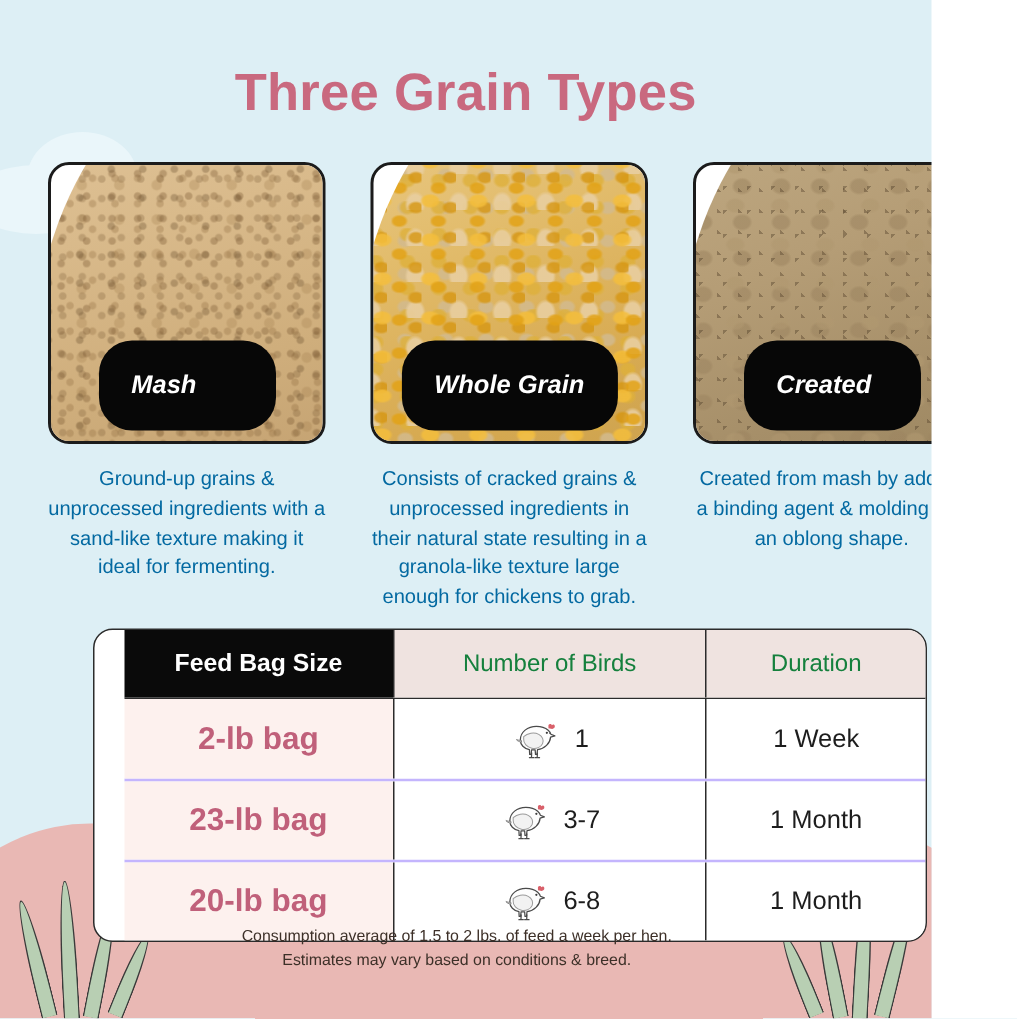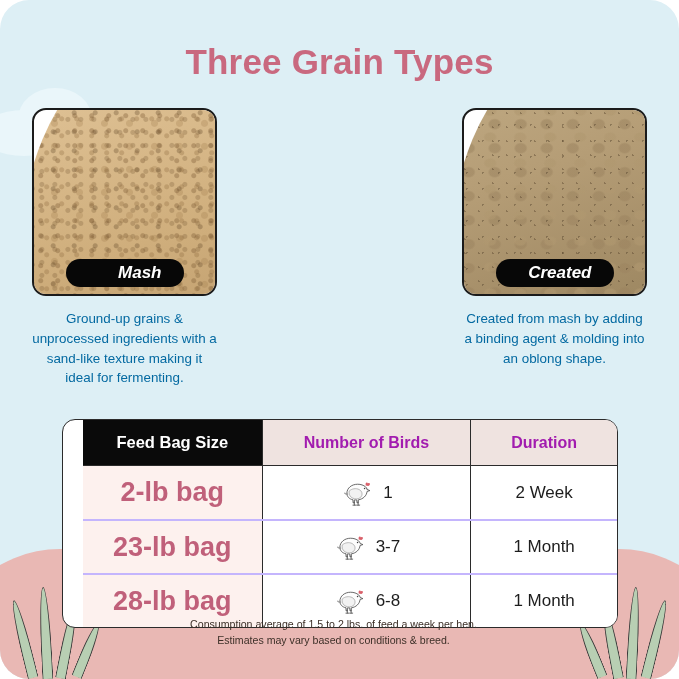--- a/index.html
+++ b/index.html
@@ -3,24 +3,23 @@
 <meta charset="utf-8">
 <style>
   * { box-sizing: border-box; margin: 0; padding: 0; }
   html, body {
     width: 679px; height: 679px;
     font-family: "Liberation Sans", sans-serif;
     overflow: hidden;
   }
   #stage {
     position: relative;
-    width: 679px; height: 679px;
+    width: 621px; height: 679px;
     background: #ddeff5;
     overflow: hidden;
-    border-radius: 29px;
   }
 
   
   .cloud { position: absolute; background: #eaf6fa; border-radius: 50%; }
   .cloud-group { position: absolute; }
 
   #hill {
     position: absolute;
     left: -60px; right: -60px; bottom: 0;
     height: 130px;
@@ -100,28 +99,28 @@
       radial-gradient(ellipse at 34% 58%, rgba(176,152,112,.6) 0 5px, transparent 7px),
       radial-gradient(ellipse at 72% 34%, rgba(156,132,96,.55) 0 5px, transparent 7px),
       linear-gradient(160deg, #c3ad86 0%, #b59d76 45%, #a68f69 75%, #9a855f 100%);
     background-size: 14px 14px, 16px 16px, 30px 26px, 26px 24px, 100% 100%;
   }
   .pill {
     position: absolute;
     left: 50%; bottom: 7px;
     transform: translateX(-50%);
     min-width: 118px;
-    padding: 4px 22px;
+    padding: 20px 22px;
     background: #070707;
     border-radius: 22px;
     color: #ffffff;
     font-size: 17px;
     font-style: italic;
     font-weight: 600;
-    text-align: right;
+    text-align: left;
     white-space: nowrap;
   }
   .card-desc {
     margin-top: 13px;
     text-align: center;
     font-size: 13.4px;
     line-height: 1.48;
     color: #0369a1;
   }
 
@@ -148,32 +147,32 @@
 
   #thead .trow { height: 45px; }
   #thead .c1 {
     background: #0a0a0a;
     color: #ffffff;
     font-size: 16.5px;
     font-weight: 700;
   }
   #thead .c2, #thead .c3 {
     background: #efe3e0;
-    color: #a21caf;
+    color: #15803d;
     font-size: 16px;
-    font-weight: 700;
+    font-weight: 400;
     border-left: 1.5px solid #2b2b2b;
   }
 
   .body-row { height: 54px; border-top: 1.5px solid #2b2b2b; }
   .body-row + .body-row { border-top: 2px solid #c4b5fd; }
   .body-row .c1 {
     background: #fdf1ee;
     color: #c0607a;
-    font-size: 27px;
+    font-size: 21px;
     font-weight: 700;
   }
   .body-row .c2, .body-row .c3 {
     background: #ffffff;
     border-left: 1.5px solid #2b2b2b;
     color: #1d1d1d;
     font-size: 17px;
   }
   .body-row .c2 { gap: 9px; }
   .hen { width: 34px; height: 30px; flex: none; }
@@ -224,20 +223,27 @@
   <div id="cards">
 
     <div class="card">
       <div class="photo">
         <div class="pile pile-mash"></div>
         <div class="pill">Mash</div>
       </div>
       <div class="card-desc">Ground-up grains &amp; unprocessed ingredients with a sand-like texture making it ideal for fermenting.</div>
     </div>
 
+    <div class="card">
+      <div class="photo">
+        <div class="pile pile-whole"></div>
+        <div class="pill">Whole Grain</div>
+      </div>
+      <div class="card-desc">Consists of cracked grains &amp; unprocessed ingredients in their natural state resulting in a granola-like texture large enough for chickens to grab.</div>
+    </div>
 
     <div class="card">
       <div class="photo">
         <div class="pile pile-pellet"></div>
         <div class="pill">Created</div>
       </div>
       <div class="card-desc">Created from mash by adding a binding agent &amp; molding into an oblong shape.</div>
     </div>
 
   </div>
@@ -261,41 +267,41 @@
             <path d="M33.5 7.2c.9-1.6 2.6-1.3 3.1.1.9-1.1 2.5-.6 2.6.8.1 1.5-1 2.4-2.3 2.6l-3.4-.6z" fill="#d9606a"></path>
             <path d="M8.5 20.5c0-7.3 6.6-12.2 14.3-12.2 4.2 0 8 1.3 10.5 3.4 1.3 1.1 2 2.3 2.3 3.6l3.6 1.5-3.8 1.1c-.4 5.6-5.3 10.3-11.6 11.2l-.5 4.1h-1.3l-.3-4h-3.2l-.4 4h-1.3l-.2-4.2C11.8 28.2 8.5 24.7 8.5 20.5z" fill="#fdfdfd" stroke="#4a4a4a" stroke-width="1.1" stroke-linejoin="round"></path>
             <path d="M34.2 14.2c.5.1.9.4 1 .8" stroke="#4a4a4a" stroke-width="1" fill="none"></path>
             <circle cx="32.1" cy="14" r="1" fill="#3d3d3d"></circle>
             <path d="M11.5 17.5c3.4-3.3 9.2-4.3 13.4-2.1 3.3 1.7 4.7 5.2 3.4 8.3-1.4 3.2-5.6 4.9-9.6 4-4.3-1-7.4-4.2-7.2-7.8z" fill="#f2f2f2" stroke="#9a9a9a" stroke-width=".9"></path>
             <path d="M18.6 31.9l-.2 4.3M16.6 36.2h3.9M23.7 31.9l-.2 4.3M21.7 36.2h3.9" stroke="#4a4a4a" stroke-width="1.1" fill="none" stroke-linecap="round"></path>
             <path d="M9.6 22.4c-2.1-.3-3.6-1.1-4.6-2.3 1.5.5 3 .7 4.4.6z" fill="#e3e3e3" stroke="#7a7a7a" stroke-width=".8"></path>
           </svg>
           <span>1</span>
         </div>
-        <div class="tcell c3">2 Week</div>
+        <div class="tcell c3">1 Week</div>
       </div>
 
       <div class="trow body-row">
         <div class="tcell c1">23-lb bag</div>
         <div class="tcell c2">
           <svg class="hen" viewBox="0 0 44 40">
             <path d="M33.5 7.2c.9-1.6 2.6-1.3 3.1.1.9-1.1 2.5-.6 2.6.8.1 1.5-1 2.4-2.3 2.6l-3.4-.6z" fill="#d9606a"></path>
             <path d="M8.5 20.5c0-7.3 6.6-12.2 14.3-12.2 4.2 0 8 1.3 10.5 3.4 1.3 1.1 2 2.3 2.3 3.6l3.6 1.5-3.8 1.1c-.4 5.6-5.3 10.3-11.6 11.2l-.5 4.1h-1.3l-.3-4h-3.2l-.4 4h-1.3l-.2-4.2C11.8 28.2 8.5 24.7 8.5 20.5z" fill="#fdfdfd" stroke="#4a4a4a" stroke-width="1.1" stroke-linejoin="round"></path>
             <circle cx="32.1" cy="14" r="1" fill="#3d3d3d"></circle>
             <path d="M11.5 17.5c3.4-3.3 9.2-4.3 13.4-2.1 3.3 1.7 4.7 5.2 3.4 8.3-1.4 3.2-5.6 4.9-9.6 4-4.3-1-7.4-4.2-7.2-7.8z" fill="#f2f2f2" stroke="#9a9a9a" stroke-width=".9"></path>
             <path d="M18.6 31.9l-.2 4.3M16.6 36.2h3.9M23.7 31.9l-.2 4.3M21.7 36.2h3.9" stroke="#4a4a4a" stroke-width="1.1" fill="none" stroke-linecap="round"></path>
             <path d="M9.6 22.4c-2.1-.3-3.6-1.1-4.6-2.3 1.5.5 3 .7 4.4.6z" fill="#e3e3e3" stroke="#7a7a7a" stroke-width=".8"></path>
           </svg>
           <span>3-7</span>
         </div>
         <div class="tcell c3">1 Month</div>
       </div>
 
       <div class="trow body-row">
-        <div class="tcell c1">28-lb bag</div>
+        <div class="tcell c1">20-lb bag</div>
         <div class="tcell c2">
           <svg class="hen" viewBox="0 0 44 40">
             <path d="M33.5 7.2c.9-1.6 2.6-1.3 3.1.1.9-1.1 2.5-.6 2.6.8.1 1.5-1 2.4-2.3 2.6l-3.4-.6z" fill="#d9606a"></path>
             <path d="M8.5 20.5c0-7.3 6.6-12.2 14.3-12.2 4.2 0 8 1.3 10.5 3.4 1.3 1.1 2 2.3 2.3 3.6l3.6 1.5-3.8 1.1c-.4 5.6-5.3 10.3-11.6 11.2l-.5 4.1h-1.3l-.3-4h-3.2l-.4 4h-1.3l-.2-4.2C11.8 28.2 8.5 24.7 8.5 20.5z" fill="#fdfdfd" stroke="#4a4a4a" stroke-width="1.1" stroke-linejoin="round"></path>
             <circle cx="32.1" cy="14" r="1" fill="#3d3d3d"></circle>
             <path d="M11.5 17.5c3.4-3.3 9.2-4.3 13.4-2.1 3.3 1.7 4.7 5.2 3.4 8.3-1.4 3.2-5.6 4.9-9.6 4-4.3-1-7.4-4.2-7.2-7.8z" fill="#f2f2f2" stroke="#9a9a9a" stroke-width=".9"></path>
             <path d="M18.6 31.9l-.2 4.3M16.6 36.2h3.9M23.7 31.9l-.2 4.3M21.7 36.2h3.9" stroke="#4a4a4a" stroke-width="1.1" fill="none" stroke-linecap="round"></path>
             <path d="M9.6 22.4c-2.1-.3-3.6-1.1-4.6-2.3 1.5.5 3 .7 4.4.6z" fill="#e3e3e3" stroke="#7a7a7a" stroke-width=".8"></path>
           </svg>
           <span>6-8</span>

